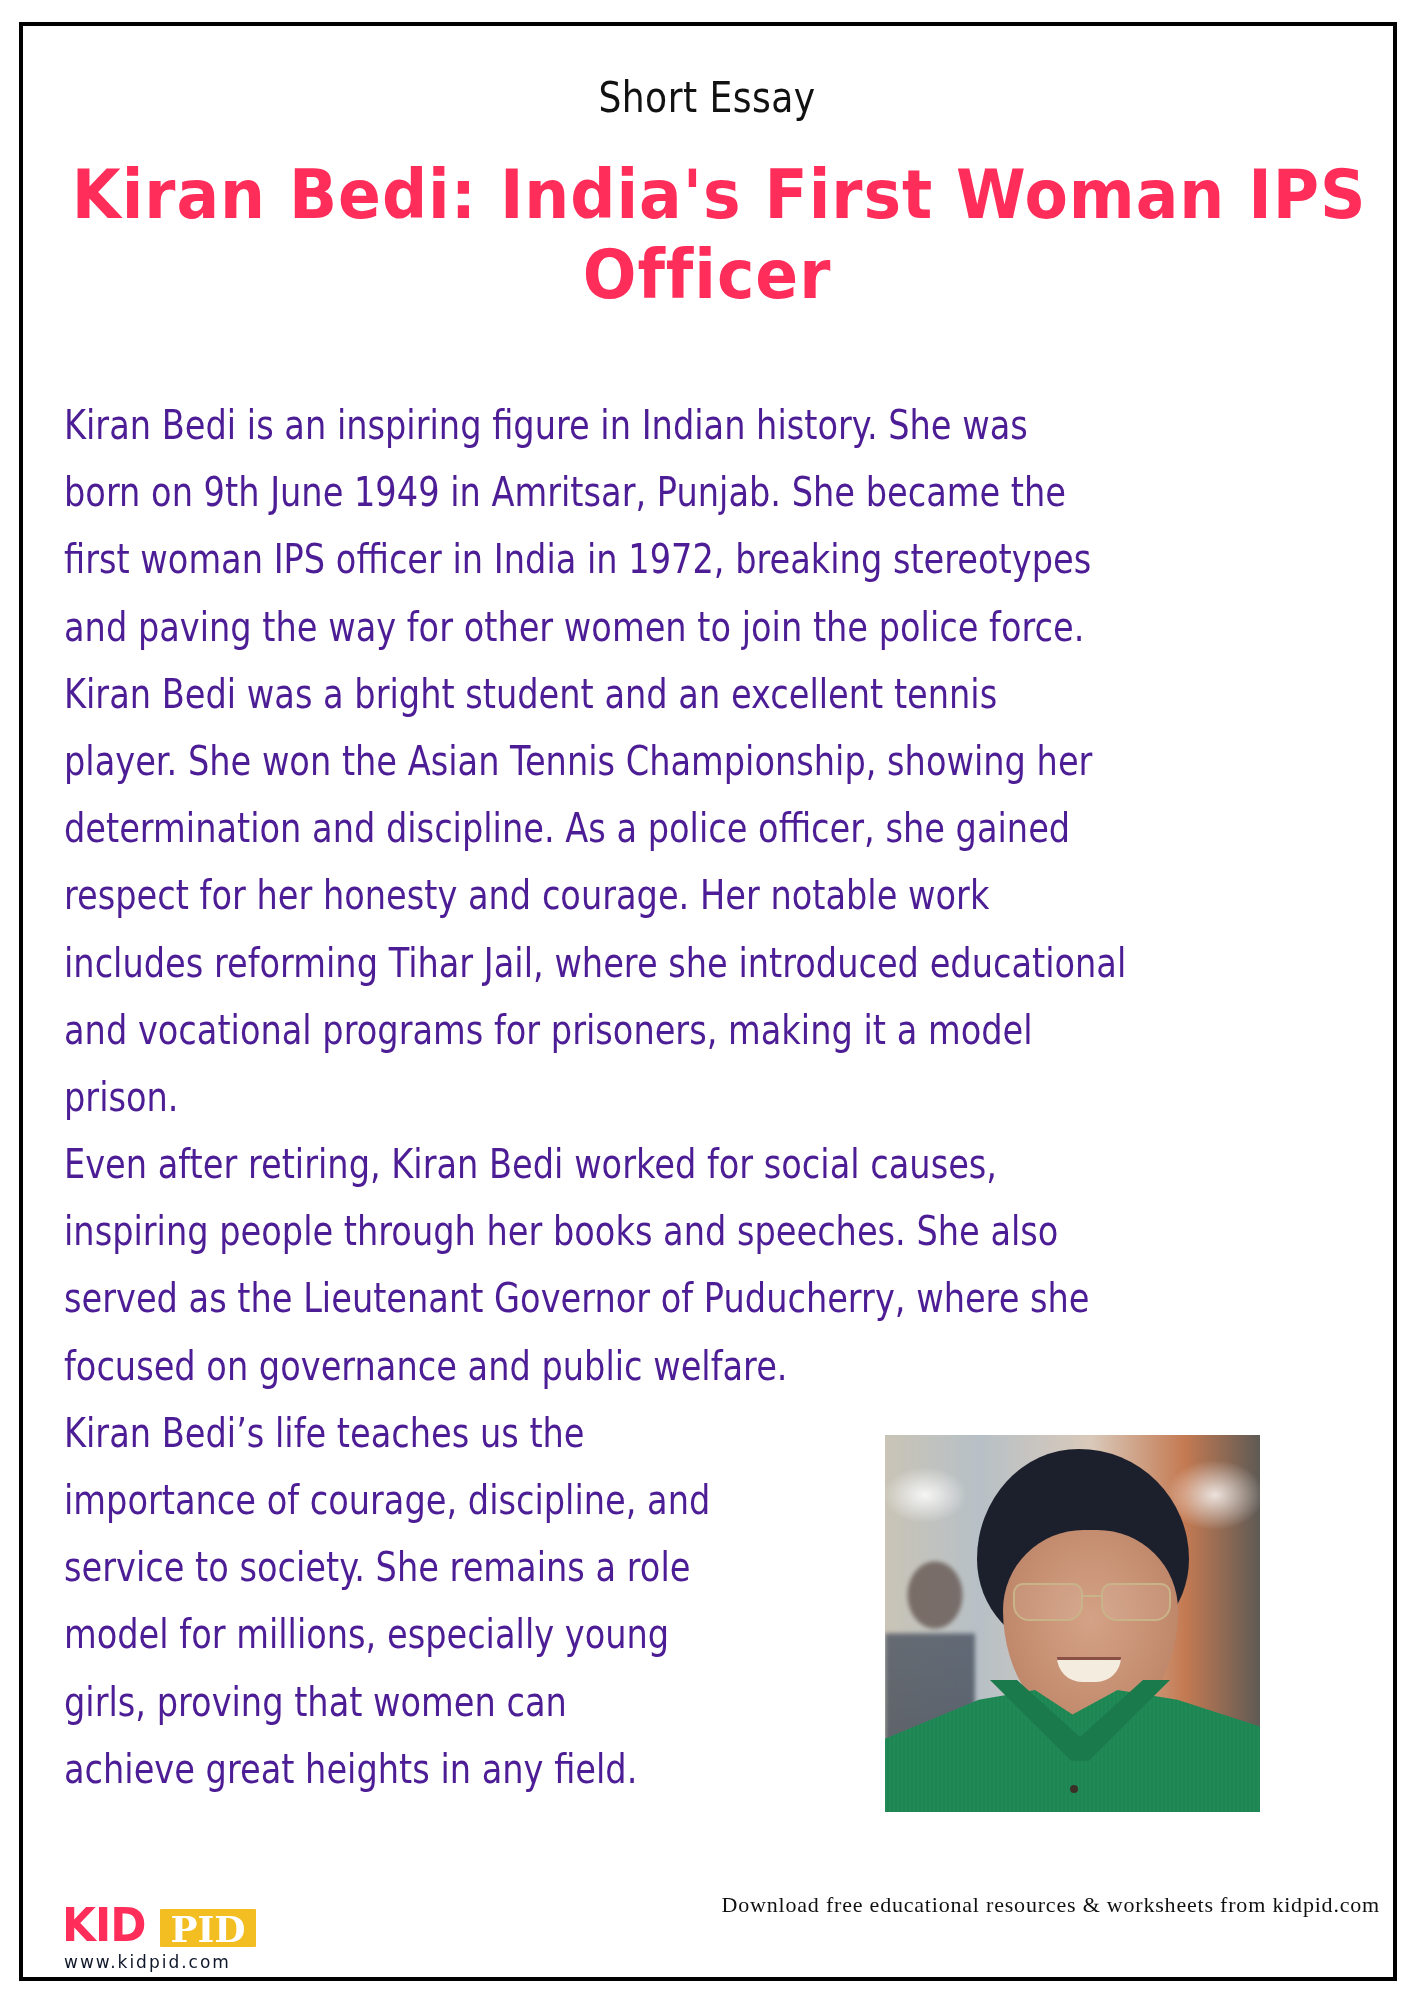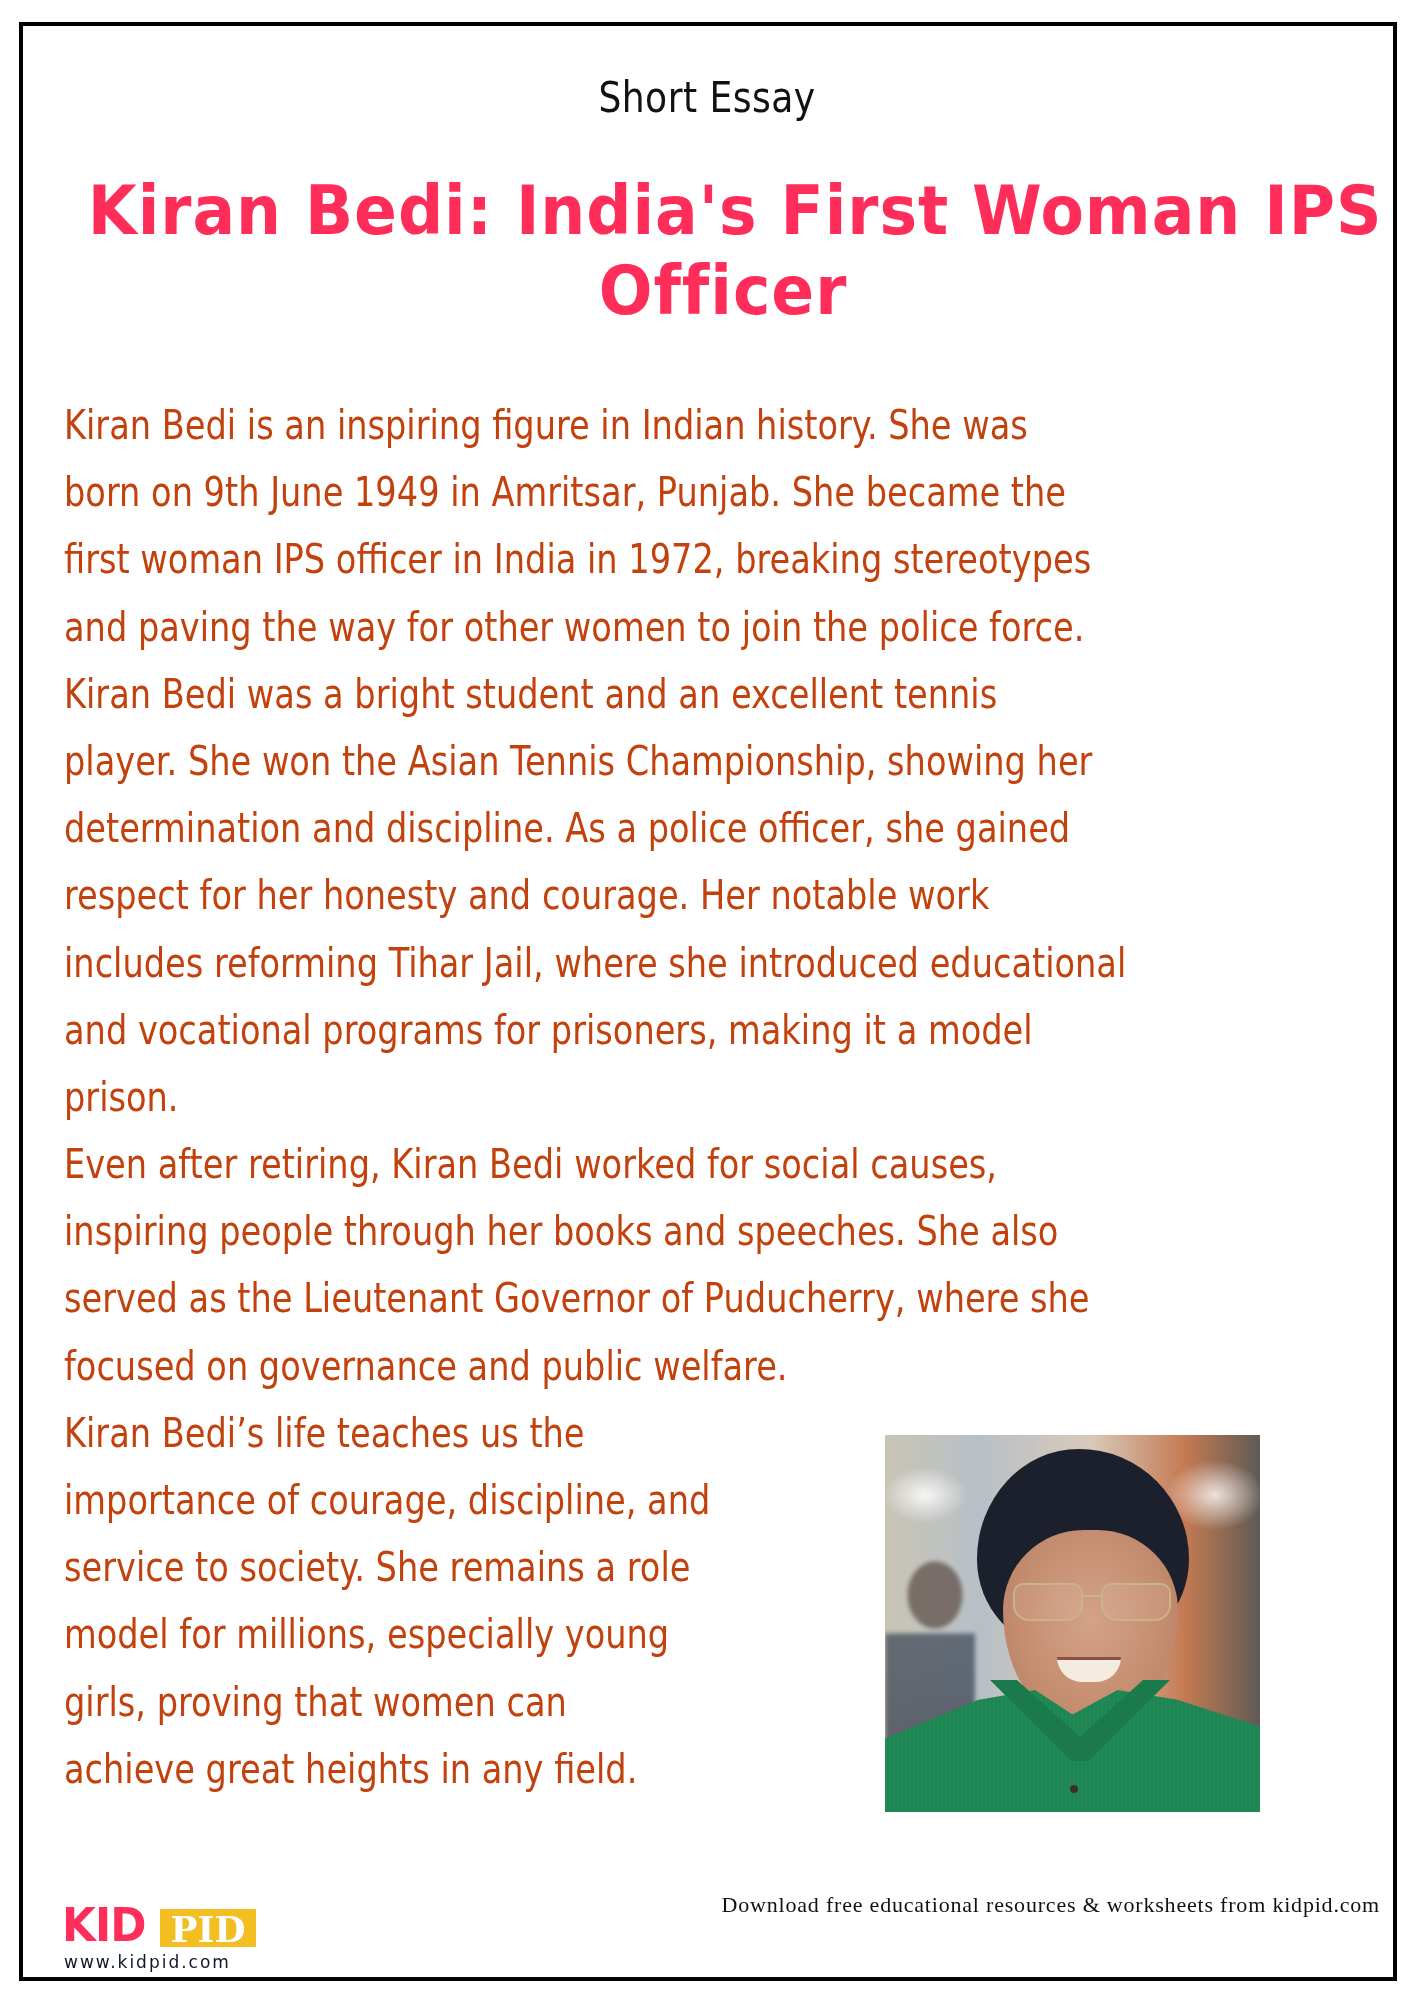--- a/index.html
+++ b/index.html
@@ -57,21 +57,21 @@
       transform-origin: center;
     }
     .body-text {
       position: absolute;
       left: 64px;
       top: 392px;
       width: 1320px;
       font-family: "DejaVu Sans", sans-serif;
       font-size: 40px;
       line-height: 67.2px;
-      color: #c2410c;
+      color: #4c1d95;
     }
     .body-text .line {
       display: block;
       white-space: nowrap;
       transform: scaleX(0.84);
       transform-origin: left center;
       height: 67.2px;
     }
     .photo {
       position: absolute;
@@ -238,21 +238,21 @@
       white-space: nowrap;
     }
   </style>
 </head>
 <body>
 
 <div class="page-border"></div>
 
 <div class="subtitle">Short Essay</div>
 
-<h1 class="title" style="margin:16px;">
+<h1 class="title" style="margin:0;">
   <span class="t-line">Kiran Bedi: India's First Woman IPS</span>
   <span class="t-line">Officer</span>
 </h1>
 
 <div class="body-text">
   <span class="line">Kiran Bedi is an inspiring figure in Indian history. She was</span>
   <span class="line">born on 9th June 1949 in Amritsar, Punjab. She became the</span>
   <span class="line">first woman IPS officer in India in 1972, breaking stereotypes</span>
   <span class="line">and paving the way for other women to join the police force.</span>
   <span class="line">Kiran Bedi was a bright student and an excellent tennis</span>

